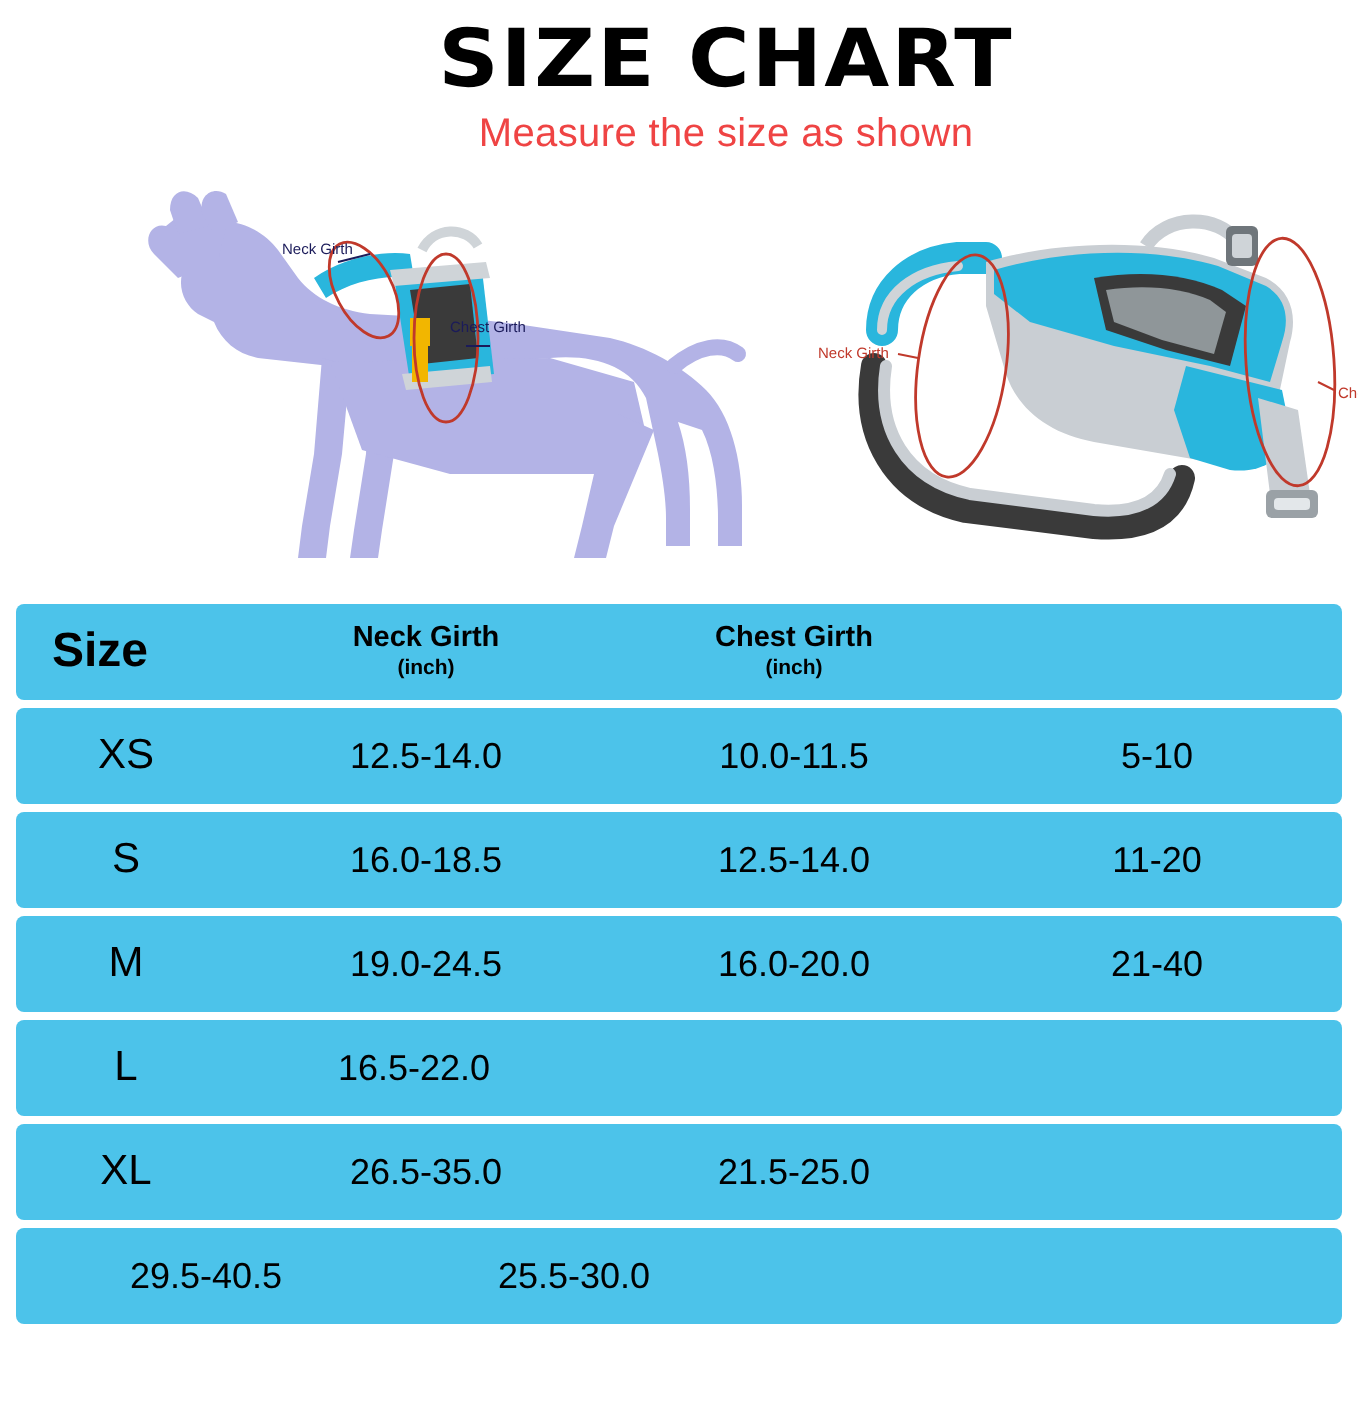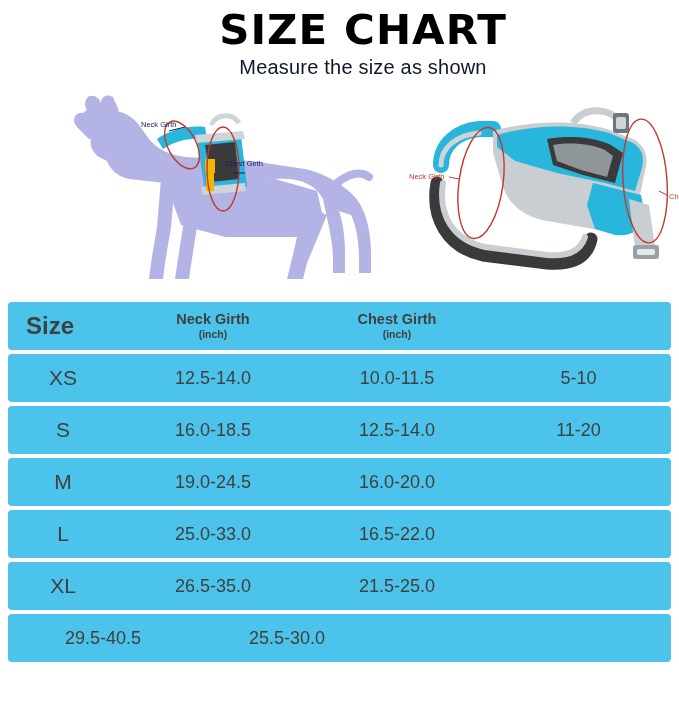--- a/index.html
+++ b/index.html
@@ -26,21 +26,21 @@
     font-size: 40px;
     letter-spacing: 1px;
     color: #000000;
     padding-top: 8px;
     line-height: 44px;
     transform: scaleX(1.05);
   }
   .subtitle {
     text-align: center;
     font-size: 20px;
-    color: #0f172a;
+    color: #ef4444;
     margin-top: 4px;
     letter-spacing: 0.2px;
   }
 
   
   .illus {
     position: relative;
     height: 200px;
     margin-top: 8px;
   }
@@ -73,21 +73,21 @@
     left: 8px;
     top: 302px;
     width: 663px;
   }
   .row {
     display: flex;
     align-items: center;
     background: #4cc3ea;
     border-radius: 4px;
     margin-bottom: 4px;
-    color: #404040;
+    color: #000000;
   }
   .row.header { height: 48px; }
   .row.body { height: 48px; }
   .c0 { width: 110px; padding-left: 18px; }
   .c1 { width: 190px; text-align: center; }
   .c2 { width: 178px; text-align: center; }
   .c3 { width: 185px; text-align: center; }
 
   .hdr-main {
     font-size: 24px;
@@ -264,25 +264,25 @@
       <div class="c0 cell-size">S</div>
       <div class="c1 cell-val">16.0-18.5</div>
       <div class="c2 cell-val">12.5-14.0</div>
       <div class="c3 cell-val">11-20</div>
     </div>
 
     <div class="row body">
       <div class="c0 cell-size">M</div>
       <div class="c1 cell-val">19.0-24.5</div>
       <div class="c2 cell-val">16.0-20.0</div>
+      <div class="c3 cell-val">21-40</div>
     </div>
 
     <div class="row body">
       <div class="c0 cell-size">L</div>
-      <div class="c1 cell-val">25.0-33.0</div>
       <div class="c2 cell-val">16.5-22.0</div>
     </div>
 
     <div class="row body">
       <div class="c0 cell-size">XL</div>
       <div class="c1 cell-val">26.5-35.0</div>
       <div class="c2 cell-val">21.5-25.0</div>
     </div>
 
     <div class="row body">

